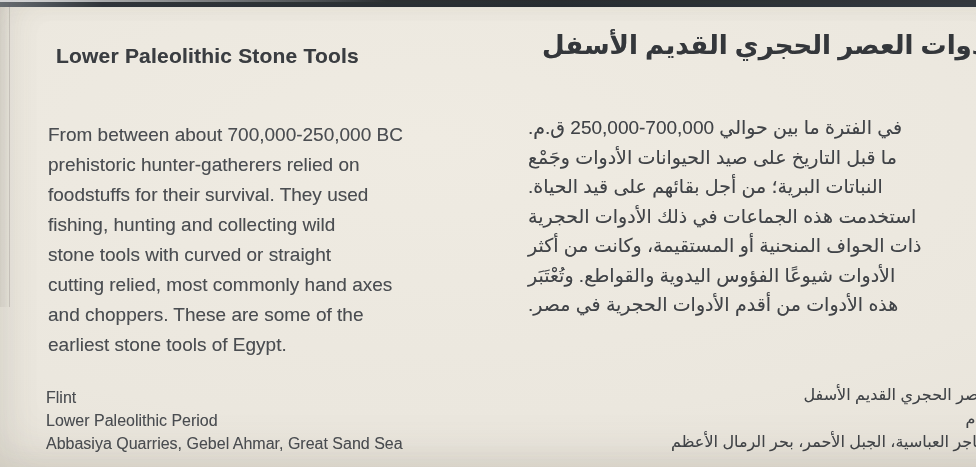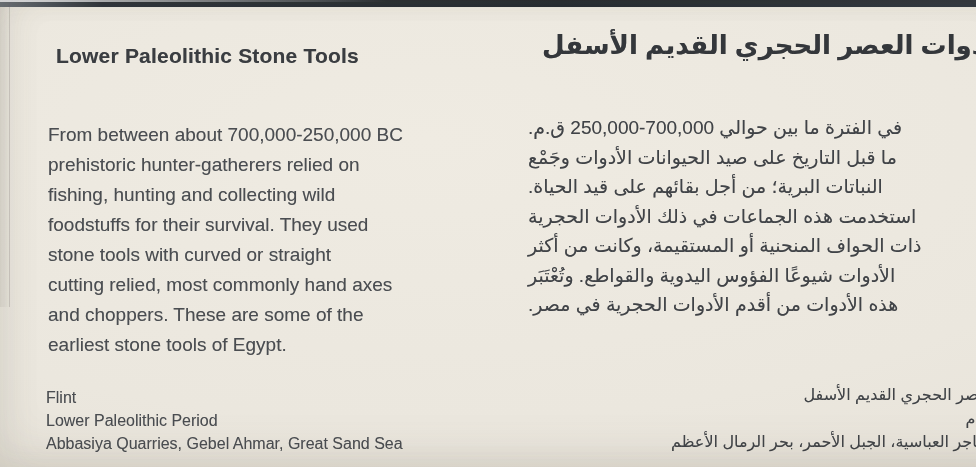--- a/index.html
+++ b/index.html
@@ -70,22 +70,22 @@
 
   <div class="top-strip"></div>
   <div class="left-edge"></div>
 
   <div class="title-en">Lower Paleolithic Stone Tools</div>
   <div class="title-ar" dir="rtl">أدوات  العصر الحجري القديم الأسفل</div>
 
   <div class="body-en">
     <div>From between about 700,000-250,000 BC</div>
     <div>prehistoric hunter-gatherers relied on</div>
+    <div>foodstuffs for their survival. They used</div>
     <div>fishing, hunting and collecting wild</div>
-    <div>foodstuffs for their survival. They used</div>
     <div>stone tools with curved or straight</div>
     <div>cutting relied, most commonly hand axes</div>
     <div>and choppers. These are some of the</div>
     <div>earliest stone tools of Egypt.</div>
   </div>
 
   <div class="body-ar" dir="rtl">
     <div>في الفترة ما بين حوالي 700,000-250,000 ق.م.</div>
     <div>ما قبل التاريخ على صيد الحيوانات الأدوات وجَمْع</div>
     <div>النباتات البرية؛ من أجل بقائهم على قيد الحياة.</div>

